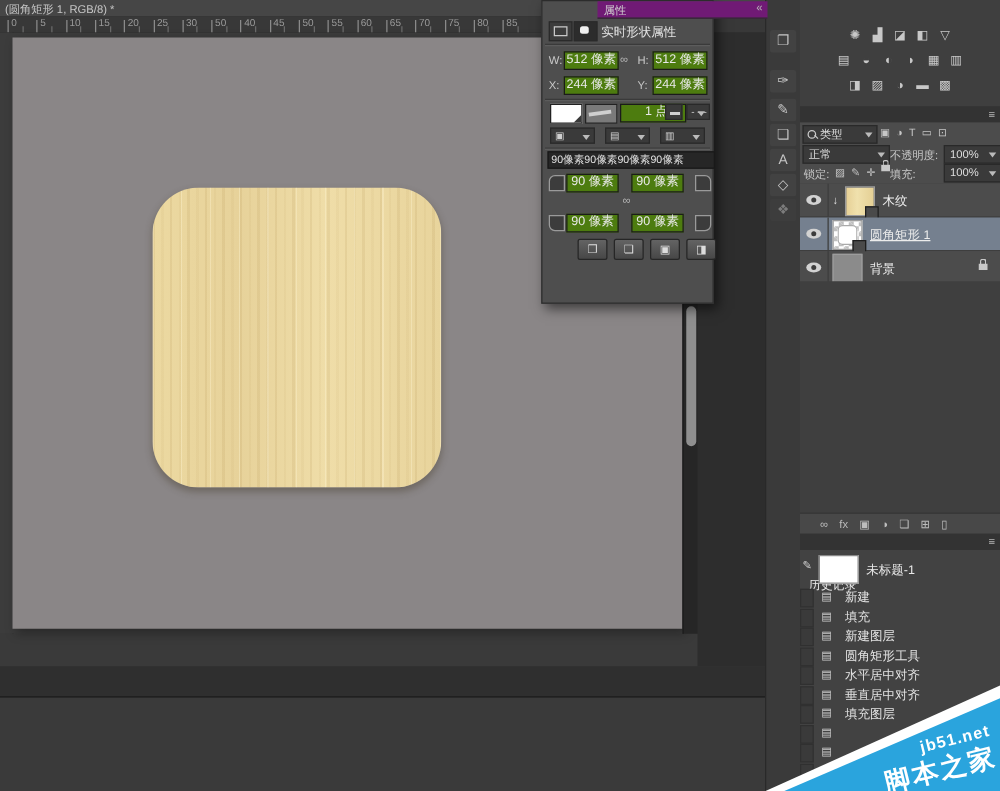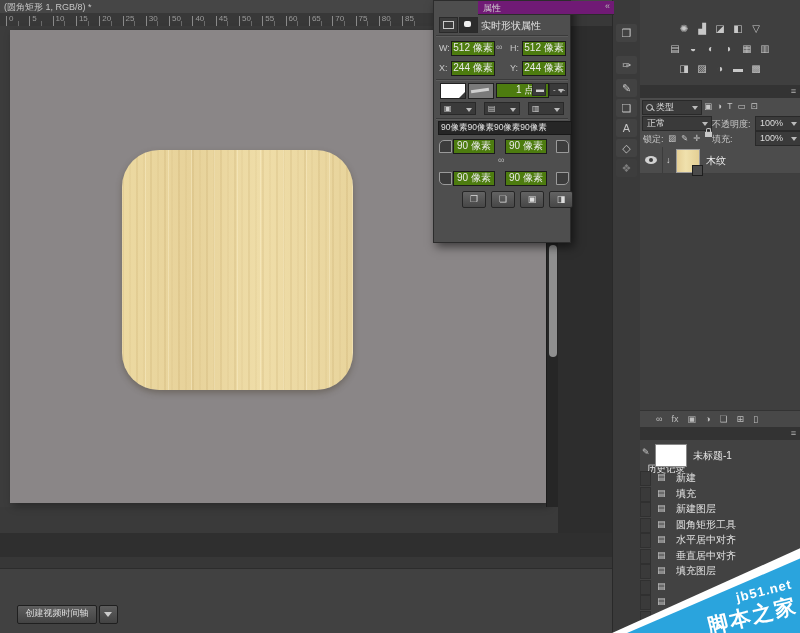--- a/index.html
+++ b/index.html
@@ -231,25 +231,20 @@
       <div class="wood-square"></div>
     </div>
     <div class="vscroll" style="position:absolute;left:546px;top:0;height:481px;">
       <div class="vscroll-thumb"></div>
     </div>
   </div>
   <div class="abs app-col"></div>
 
 
   <div class="abs tl-dark"></div>
-  <div class="abs timeline">
-    <div class="tl-band"></div>
-    <div class="tl-btn">创建视频时间轴</div>
-    <div class="tl-dd"></div>
-  </div>
 
   <div class="abs dock-strip">
       <div class="strip-icon" style="top: 24px;">❐</div>
       <div class="strip-icon" style="top: 56px;">✑</div>
       <div class="strip-icon" style="top: 79px;">✎</div>
       <div class="strip-icon" style="top: 99px;">❏</div>
       <div class="strip-icon" style="top: 119px;">A</div>
       <div class="strip-icon" style="top: 139px;">◇</div>
       <div class="strip-icon dim" style="top: 159px;">❖</div>
     </div>
@@ -323,20 +318,38 @@
           <div class="layer-row">
             <div class="eye-cell">
               <span class="eye"></span>
             </div>
             <span class="clip-arrow">↓</span>
             <div class="thumb wood" style="left: 36px;">
               <div class="thumb-badge"></div>
             </div>
             <span class="layer-name" style="left: 66px;">木纹</span>
           </div>
+          <div class="layer-row selected">
+            <div class="eye-cell">
+              <span class="eye"></span>
+            </div>
+            <div class="thumb shape" style="left: 26px;">
+              <div class="shape-inner"></div>
+              <div class="thumb-badge"></div>
+            </div>
+            <span class="layer-name uline" style="left: 56px;">圆角矩形 1</span>
+          </div>
+          <div class="layer-row">
+            <div class="eye-cell">
+              <span class="eye"></span>
+            </div>
+            <div class="thumb background" style="left: 26px;"></div>
+            <span class="layer-name" style="left: 56px;">背景</span>
+            <span class="css-lock layer-lock"></span>
+          </div>
         </div>
       <div class="lp-empty"></div>
       <div class="lp-bottom">
           <span class="lpb-icon">∞</span>
           <span class="lpb-icon">fx</span>
           <span class="lpb-icon">▣</span>
           <span class="lpb-icon">◑</span>
           <span class="lpb-icon">❏</span>
           <span class="lpb-icon">⊞</span>
           <span class="lpb-icon">▯</span>

